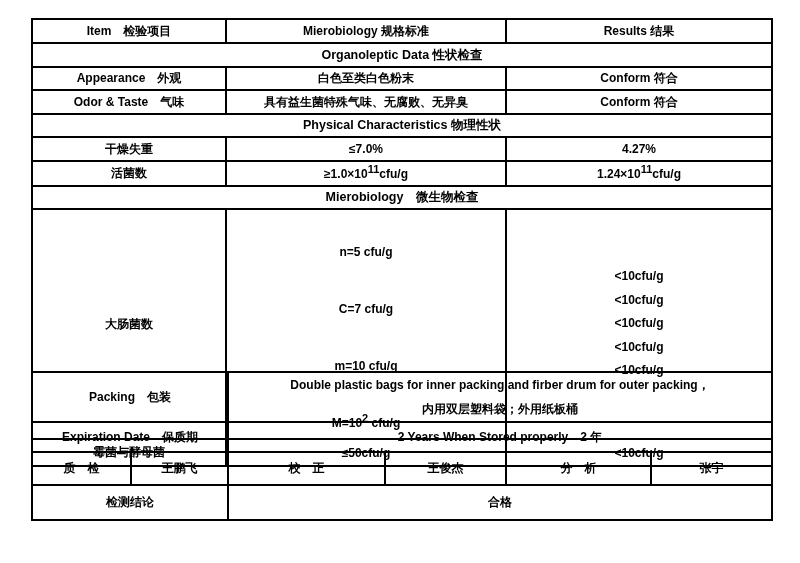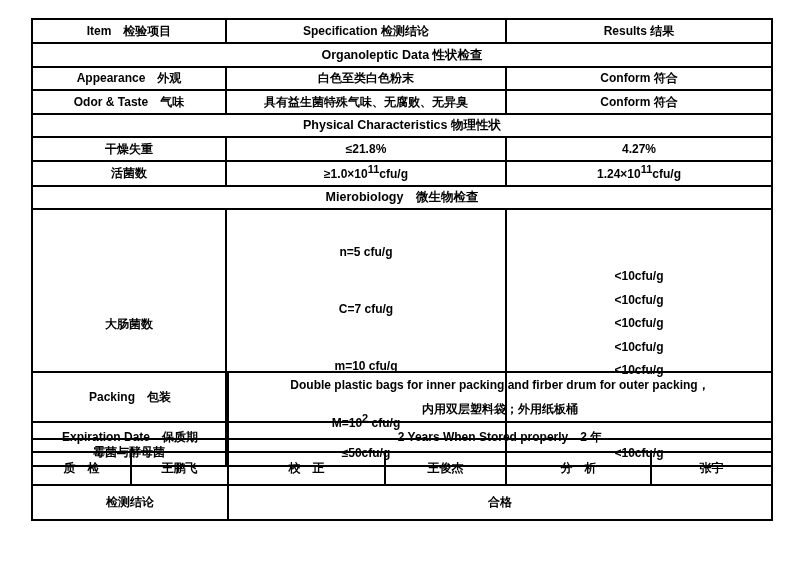--- a/index.html
+++ b/index.html
@@ -44,42 +44,42 @@
 
   <table class="main-table">
     <colgroup>
       <col style="width:194px">
         <col style="width:280px">
         <col style="width:266px">
     </colgroup>
     <tbody>
         <tr class="h24">
       <td>Item　检验项目</td>
-      <td>Specification 检测结论</td>
+      <td>Mierobiology 规格标准</td>
       <td>Results  结果</td>
     </tr>
     <tr class="h24">
       <td colspan="3" class="section">Organoleptic Data 性状检查</td>
     </tr>
     <tr class="h23">
       <td>Appearance　外观</td>
       <td>白色至类白色粉末</td>
       <td>Conform 符合</td>
     </tr>
     <tr class="h24">
       <td>Odor &amp; Taste　气味</td>
       <td>具有益生菌特殊气味、无腐败、无异臭</td>
       <td>Conform 符合</td>
     </tr>
     <tr class="h23">
       <td colspan="3" class="section">Physical Characteristics 物理性状</td>
     </tr>
     <tr class="h24">
       <td>干燥失重</td>
-      <td>≤21.8%</td>
+      <td>≤7.0%</td>
       <td>4.27%</td>
     </tr>
     <tr class="h25">
       <td>活菌数</td>
       <td><span>≥1.0×10</span><sup>11</sup><span>cfu/g</span></td>
       <td><span>1.24×10</span><sup>11</sup><span>cfu/g</span></td>
     </tr>
     <tr class="h23">
       <td colspan="3" class="section">Mierobiology　微生物检查</td>
     </tr>

